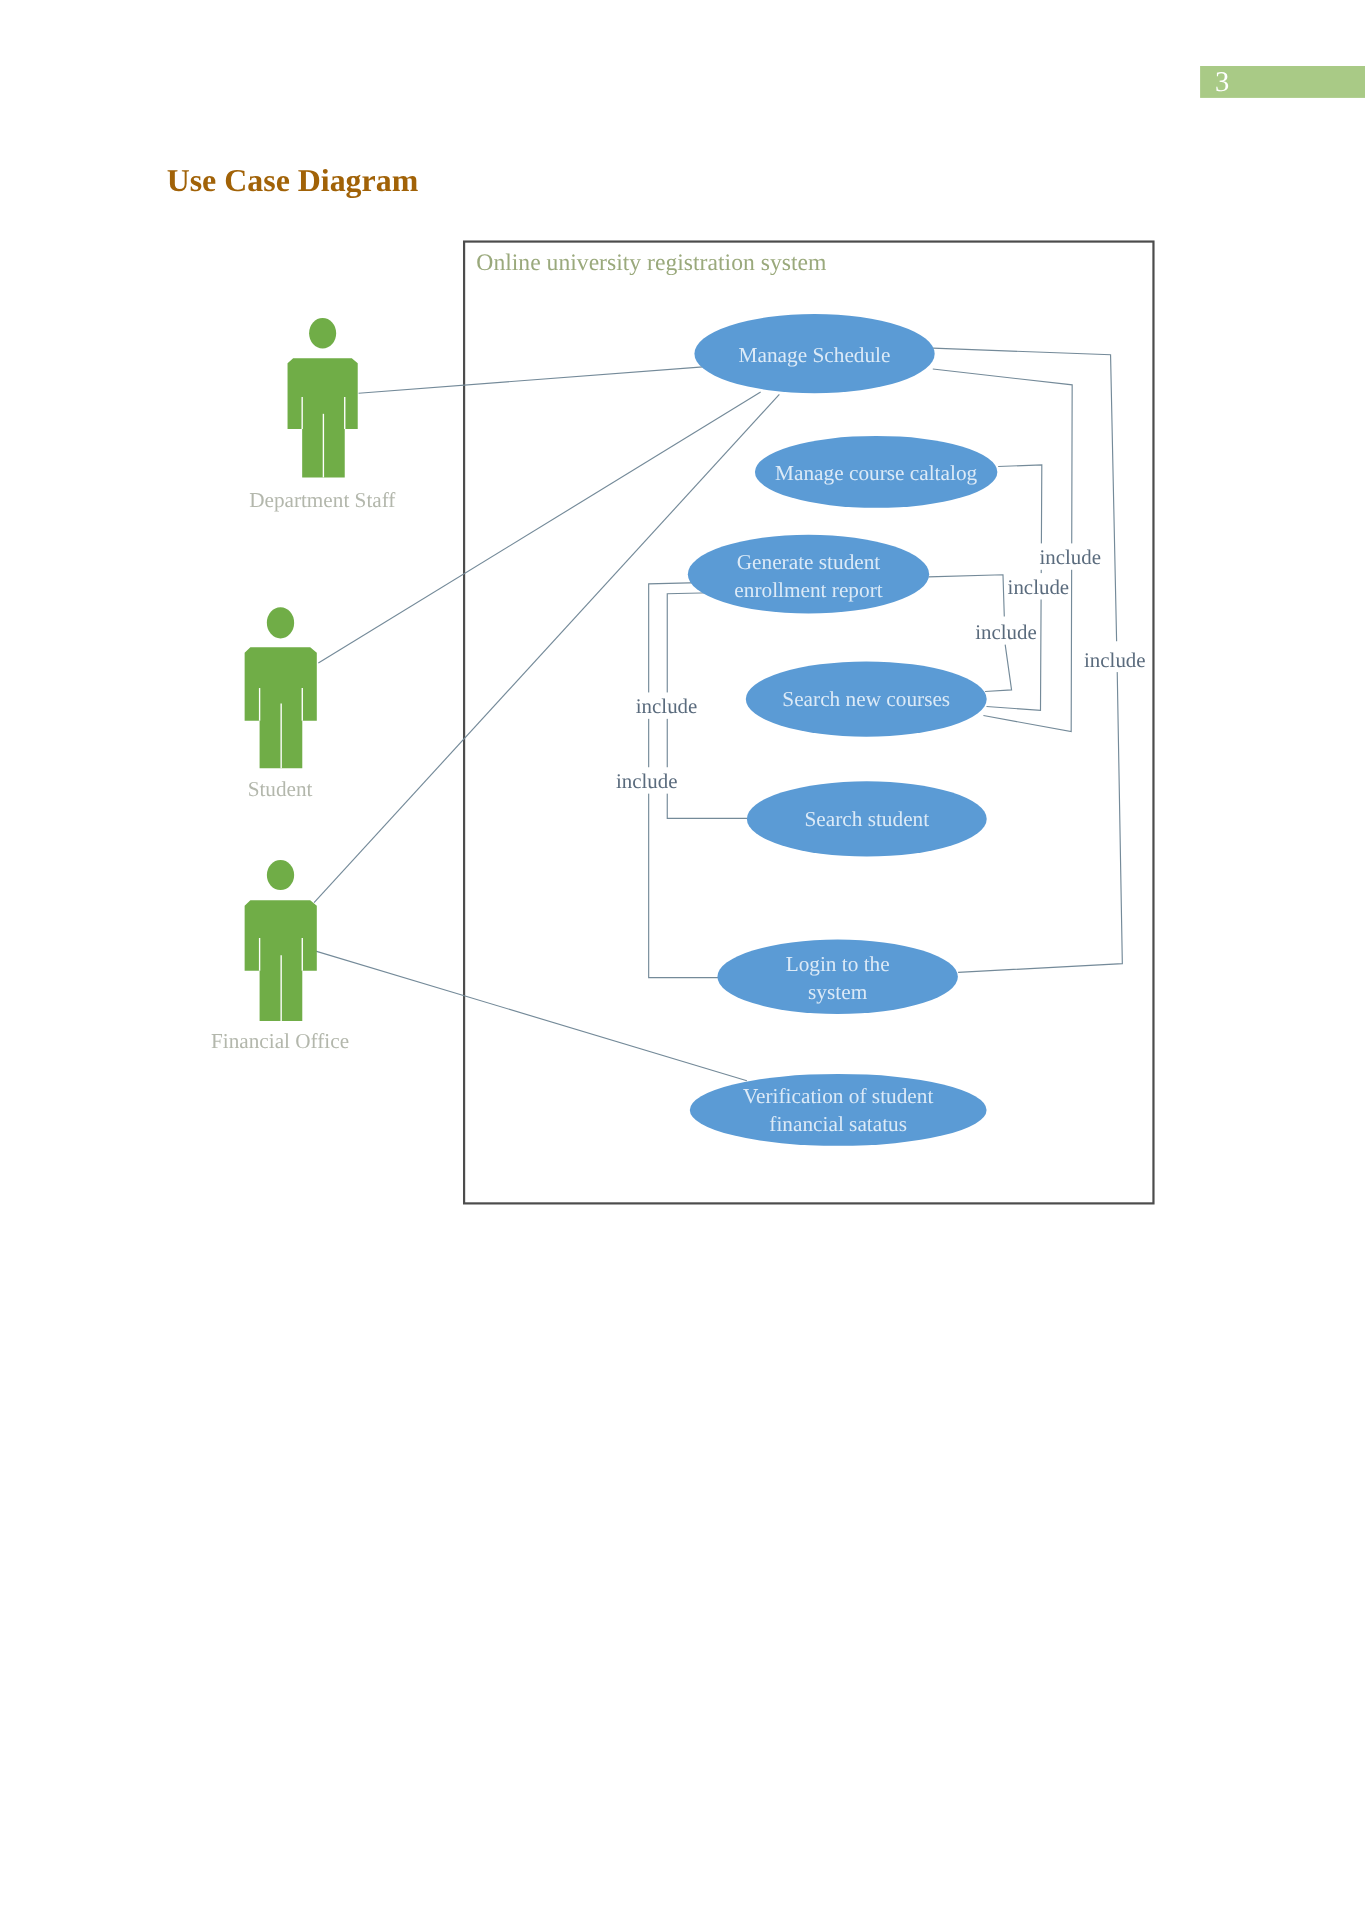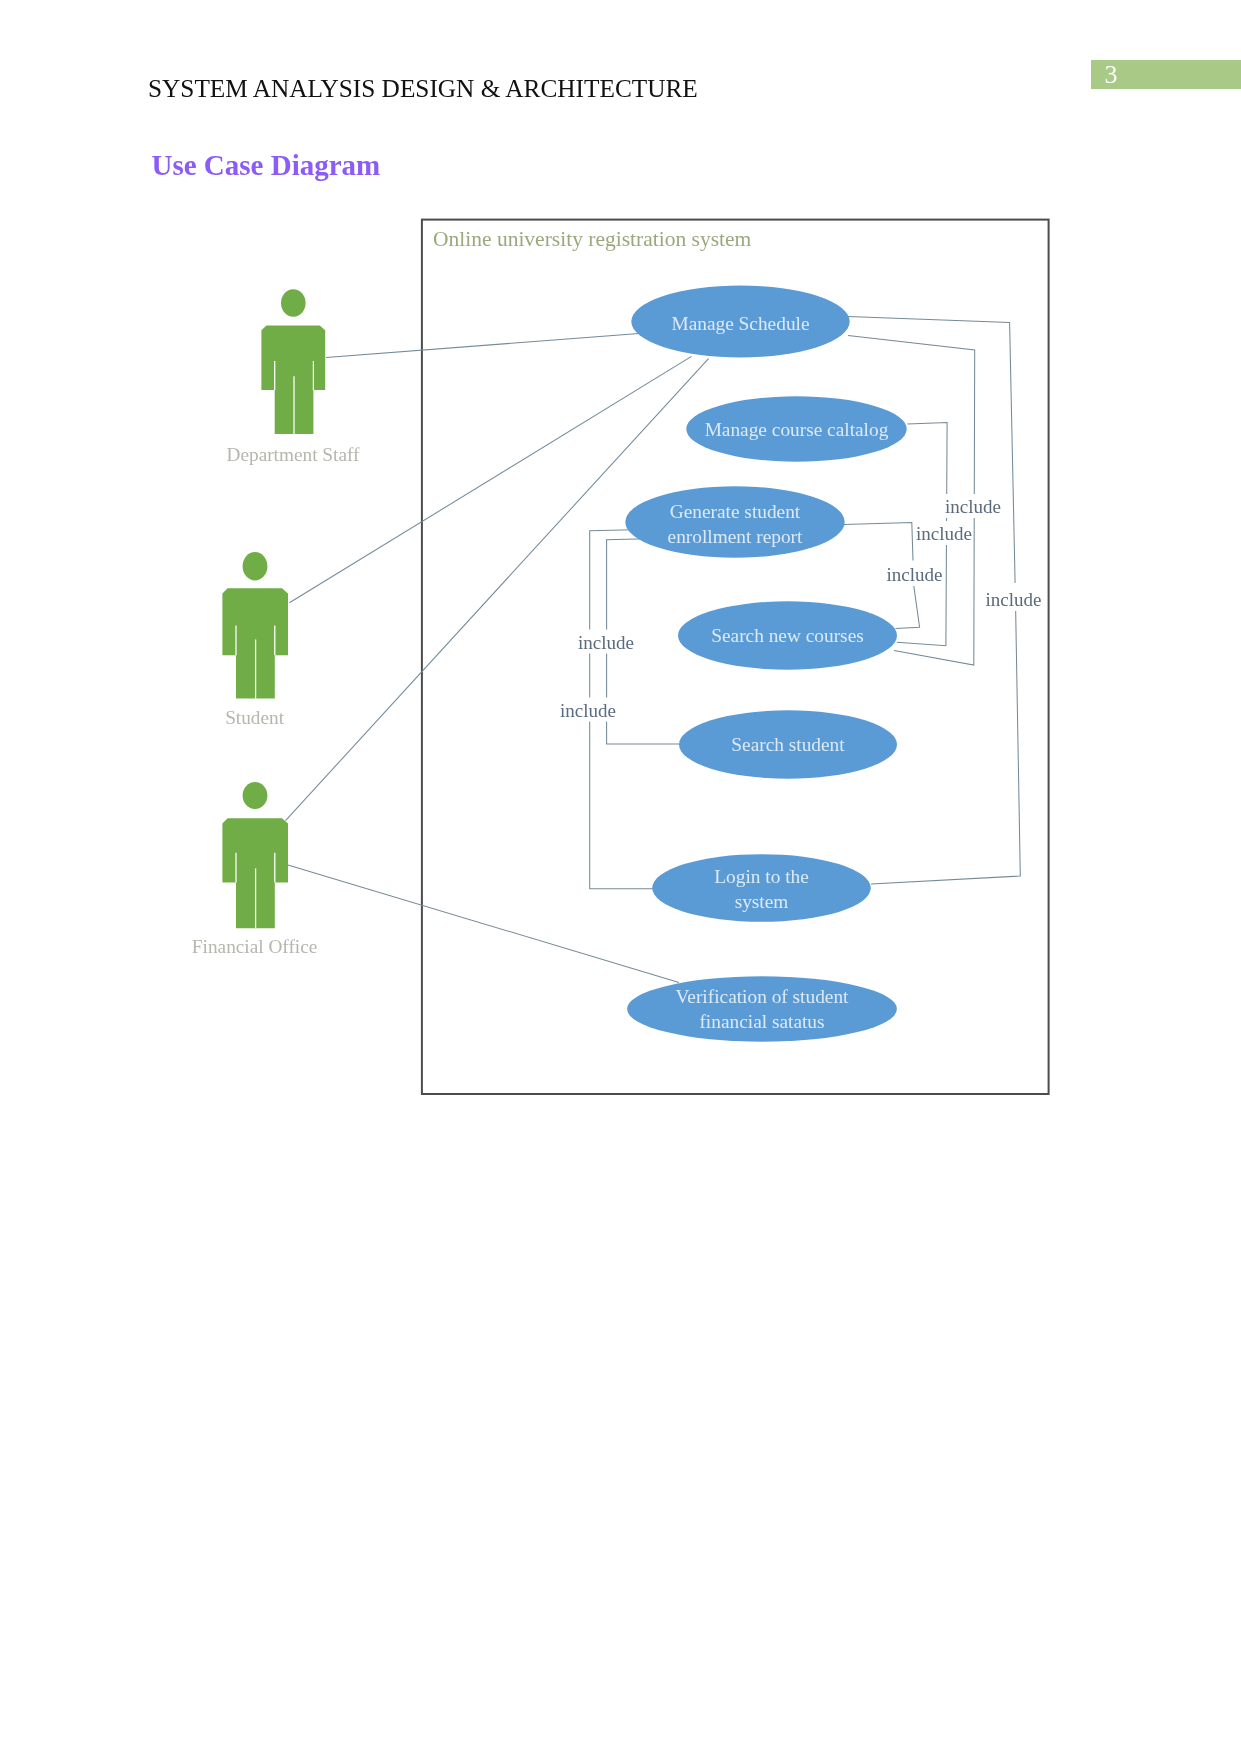--- a/index.html
+++ b/index.html
@@ -5,38 +5,37 @@
 <style>
   html,body{margin:0;padding:0;}
   body{width:1241px;height:1754px;background:#ffffff;
        font-family:"Liberation Serif",serif;overflow:hidden;position:relative;}
   .page{position:absolute;left:0;top:0;width:1241px;height:1754px;}
   .page-badge{position:absolute;left:1091px;top:60px;width:150px;height:29px;background:#a9ca86;}
   .page-badge .pn{position:absolute;left:13.5px;top:0px;font-size:26px;color:#ffffff;line-height:30px;}
   .running-header{position:absolute;left:148px;top:74px;font-size:25.3px;color:#111111;
                   white-space:nowrap;line-height:28px;}
   .section-heading{position:absolute;left:151.5px;top:149px;font-size:29px;font-weight:bold;
-                   color:#8b5cf6;white-space:nowrap;line-height:32px;}
+                   color:#a16207;white-space:nowrap;line-height:32px;}
   .diagram-wrap{position:absolute;left:0;top:0;width:1088px;height:1200px;}
   svg{display:block;}
   .uc-text{font-family:"Liberation Serif",serif;font-size:19.35px;fill:#dceaf7;text-anchor:middle;}
   .inc-text{font-family:"Liberation Serif",serif;font-size:19px;fill:#5a6b7d;}
   .actor-label{font-family:"Liberation Serif",serif;font-size:19.3px;fill:#b3b7ac;text-anchor:middle;}
   .diag-title{font-family:"Liberation Serif",serif;font-size:21.5px;fill:#9aa97c;}
 </style>
 </head>
 <body>
 
 <div class="page">
 
   <div class="page-badge">
     <span class="pn">3</span>
   </div>
 
-  <div class="running-header">SYSTEM ANALYSIS DESIGN &amp; ARCHITECTURE</div>
 
   <div class="section-heading">Use Case Diagram</div>
 
   <div class="diagram-wrap">
   <svg width="1241" height="1200" viewBox="0 0 1241 1200">
 
     <rect x="421.9" y="219.6" width="626.7" height="874.4" fill="none" stroke="#4c4c4c" stroke-width="2.0"></rect>
 
     <text class="diag-title" x="433" y="245.5">Online university registration system</text>
 

